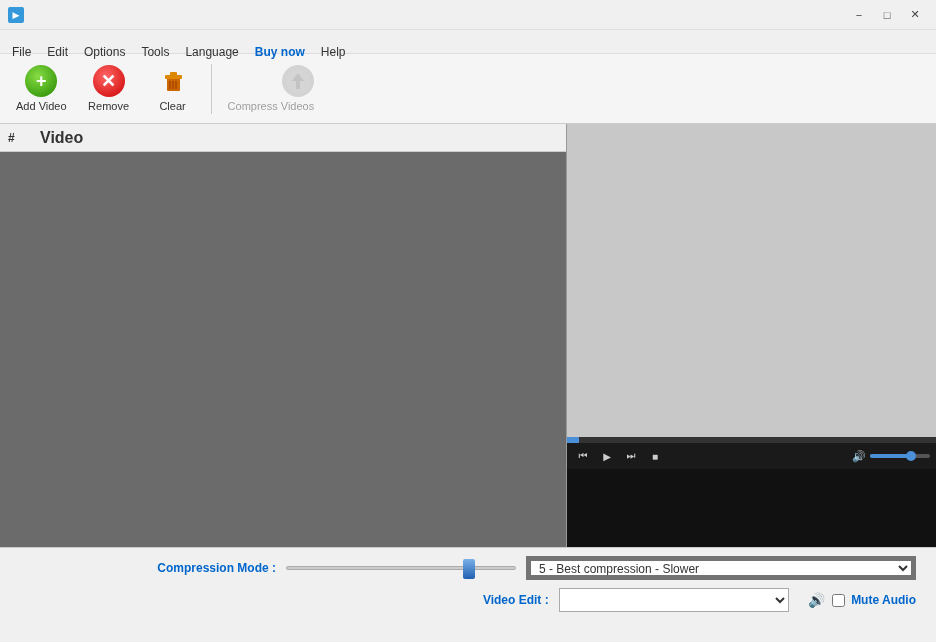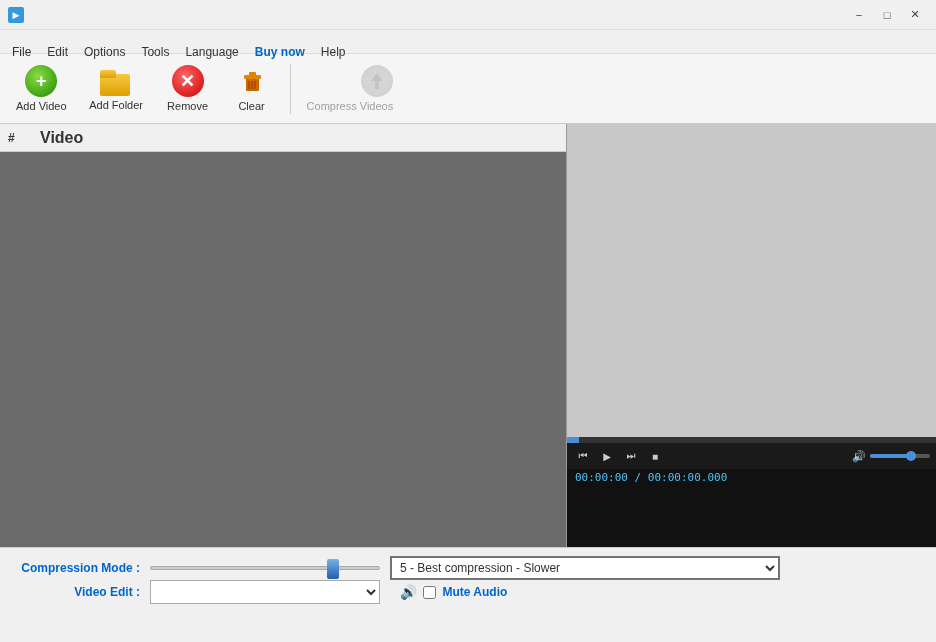--- a/index.html
+++ b/index.html
@@ -302,20 +302,22 @@
     }
 
     
     .bottom-controls {
       height: 95px;
       background: #f0f0f0;
       border-top: 1px solid #ccc;
       padding: 8px 20px;
       display: flex;
       flex-direction: column;
+      gap: 8px;
+      align-items: flex-end;
     }
     .control-row {
       display: flex;
       align-items: center;
       gap: 10px;
     }
     .control-label {
       font-weight: bold;
       color: #0066cc;
       font-size: 12px;
@@ -343,21 +345,21 @@
       background: linear-gradient(to bottom, #7ab0e8, #2060b0);
       border-radius: 2px;
       position: absolute;
       top: -8px;
       left: calc(80% - 6px);
       cursor: pointer;
     }
     .compression-select {
       width: 390px;
       height: 24px;
-      border: 2px solid #737373;
+      border: 5px solid #737373;
       background: white;
       font-size: 12px;
       padding: 0 4px;
       color: #333;
       cursor: pointer;
     }
     .video-size-select {
       width: 230px;
       height: 24px;
       border: 1px solid #aaa;
@@ -410,24 +412,20 @@
   <div class="menu-item">Tools</div>
   <div class="menu-item">Language</div>
   <div class="menu-item bold">Buy now</div>
   <div class="menu-item">Help</div>
 </div>
 
 <div class="toolbar">
   <button class="toolbar-btn">
     <div class="icon-circle-green">+</div>
     <span>Add Video</span>
-  </button>
-  <button class="toolbar-btn" style="min-width:75px;">
-    <div class="icon-folder-yellow"></div>
-    <span>Add Folder</span>
   </button>
   <button class="toolbar-btn">
     <div class="icon-x-red">✕</div>
     <span>Remove</span>
   </button>
   <button class="toolbar-btn">
     <div class="icon-clear">
       <svg width="28" height="28" viewBox="0 0 28 28">
         <rect x="8" y="10" width="13" height="14" rx="1" fill="#cc6600"></rect>
         <rect x="6" y="8" width="17" height="4" rx="1" fill="#dd8800"></rect>
@@ -473,21 +471,20 @@
         <button class="player-btn">⏭</button>
         <button class="player-btn">■</button>
         <div class="player-volume">
           <span class="vol-icon">🔊</span>
           <div class="vol-slider">
             <div class="vol-fill"></div>
             <div class="vol-thumb"></div>
           </div>
         </div>
       </div>
-      <div class="player-time">00:00:00 / 00:00:00.000</div>
     </div>
   </div>
 </div>
 
 <div class="bottom-controls">
 
   <div class="control-row">
     <span class="control-label">Compression Mode :</span>
     <div class="slider-container">
       <div class="slider-track">

